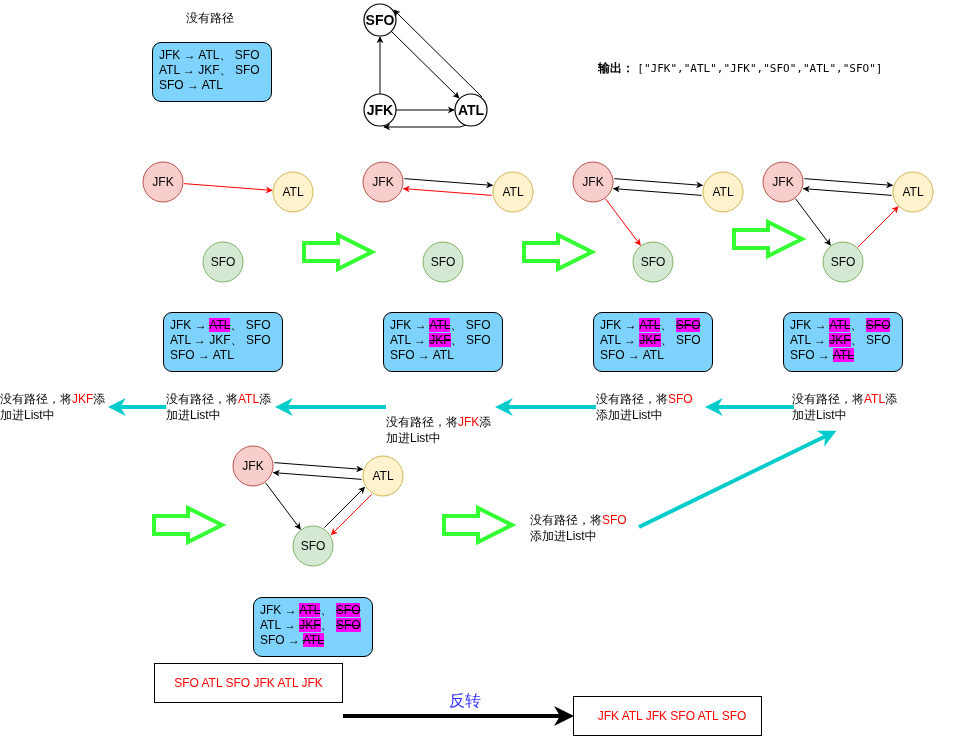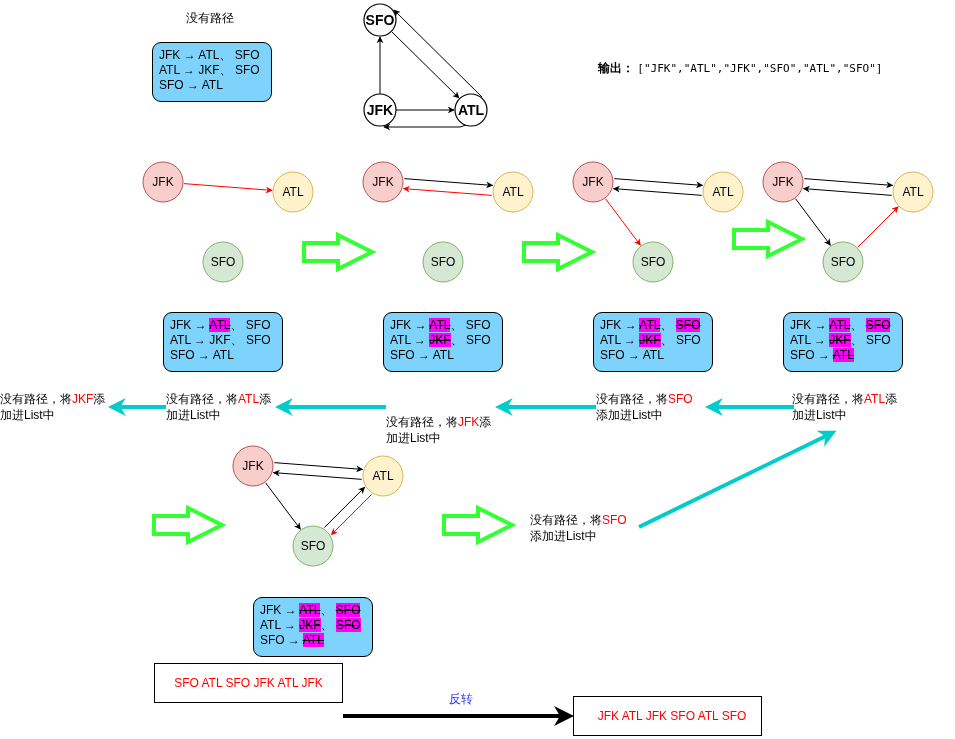--- a/index.html
+++ b/index.html
@@ -12,21 +12,21 @@
              font-size: 12px; line-height: 15px; padding: 5px 6px; box-sizing: border-box; white-space: nowrap; }
   .adj-line { display: block; }
   .hl { background: #ff00ff; text-decoration: line-through; }
   .output-line { font-size: 12px; white-space: nowrap; }
   .output-label { font-weight: bold; font-family: Liberation Serif, serif; text-align: right; }
   .output-value { font-family: "DejaVu Sans Mono", monospace; font-size: 11px; }
   .caption { position: absolute; font-size: 12px; line-height: 16px; white-space: nowrap; }
   .red { color: #ff0000; }
   .seq-box { position: absolute; border: 1px solid #000; background: #fff; box-sizing: border-box;
              display: flex; align-items: center; justify-content: center; font-size: 12px; color: #ff0000; }
-  .reverse-label { position: absolute; font-size: 12px; color: #3333ff; }
+  .reverse-label { position: absolute; font-size: 16px; color: #3333ff; }
   .node-label { font-family: "Liberation Sans", sans-serif; font-size: 12px; }
   .node-label-bold { font-family: "Liberation Sans", sans-serif; font-size: 14px; font-weight: bold; }
 </style>
 </head>
 <body>
 
 <svg id="canvas" width="955" height="739">
   <defs>
     <marker id="mk-black" viewBox="0 0 10 10" refX="9" refY="5" markerWidth="7" markerHeight="7" orient="auto-start-reverse">
       <path d="M0,0 L10,5 L0,10 L3,5 z" fill="#000"></path>

